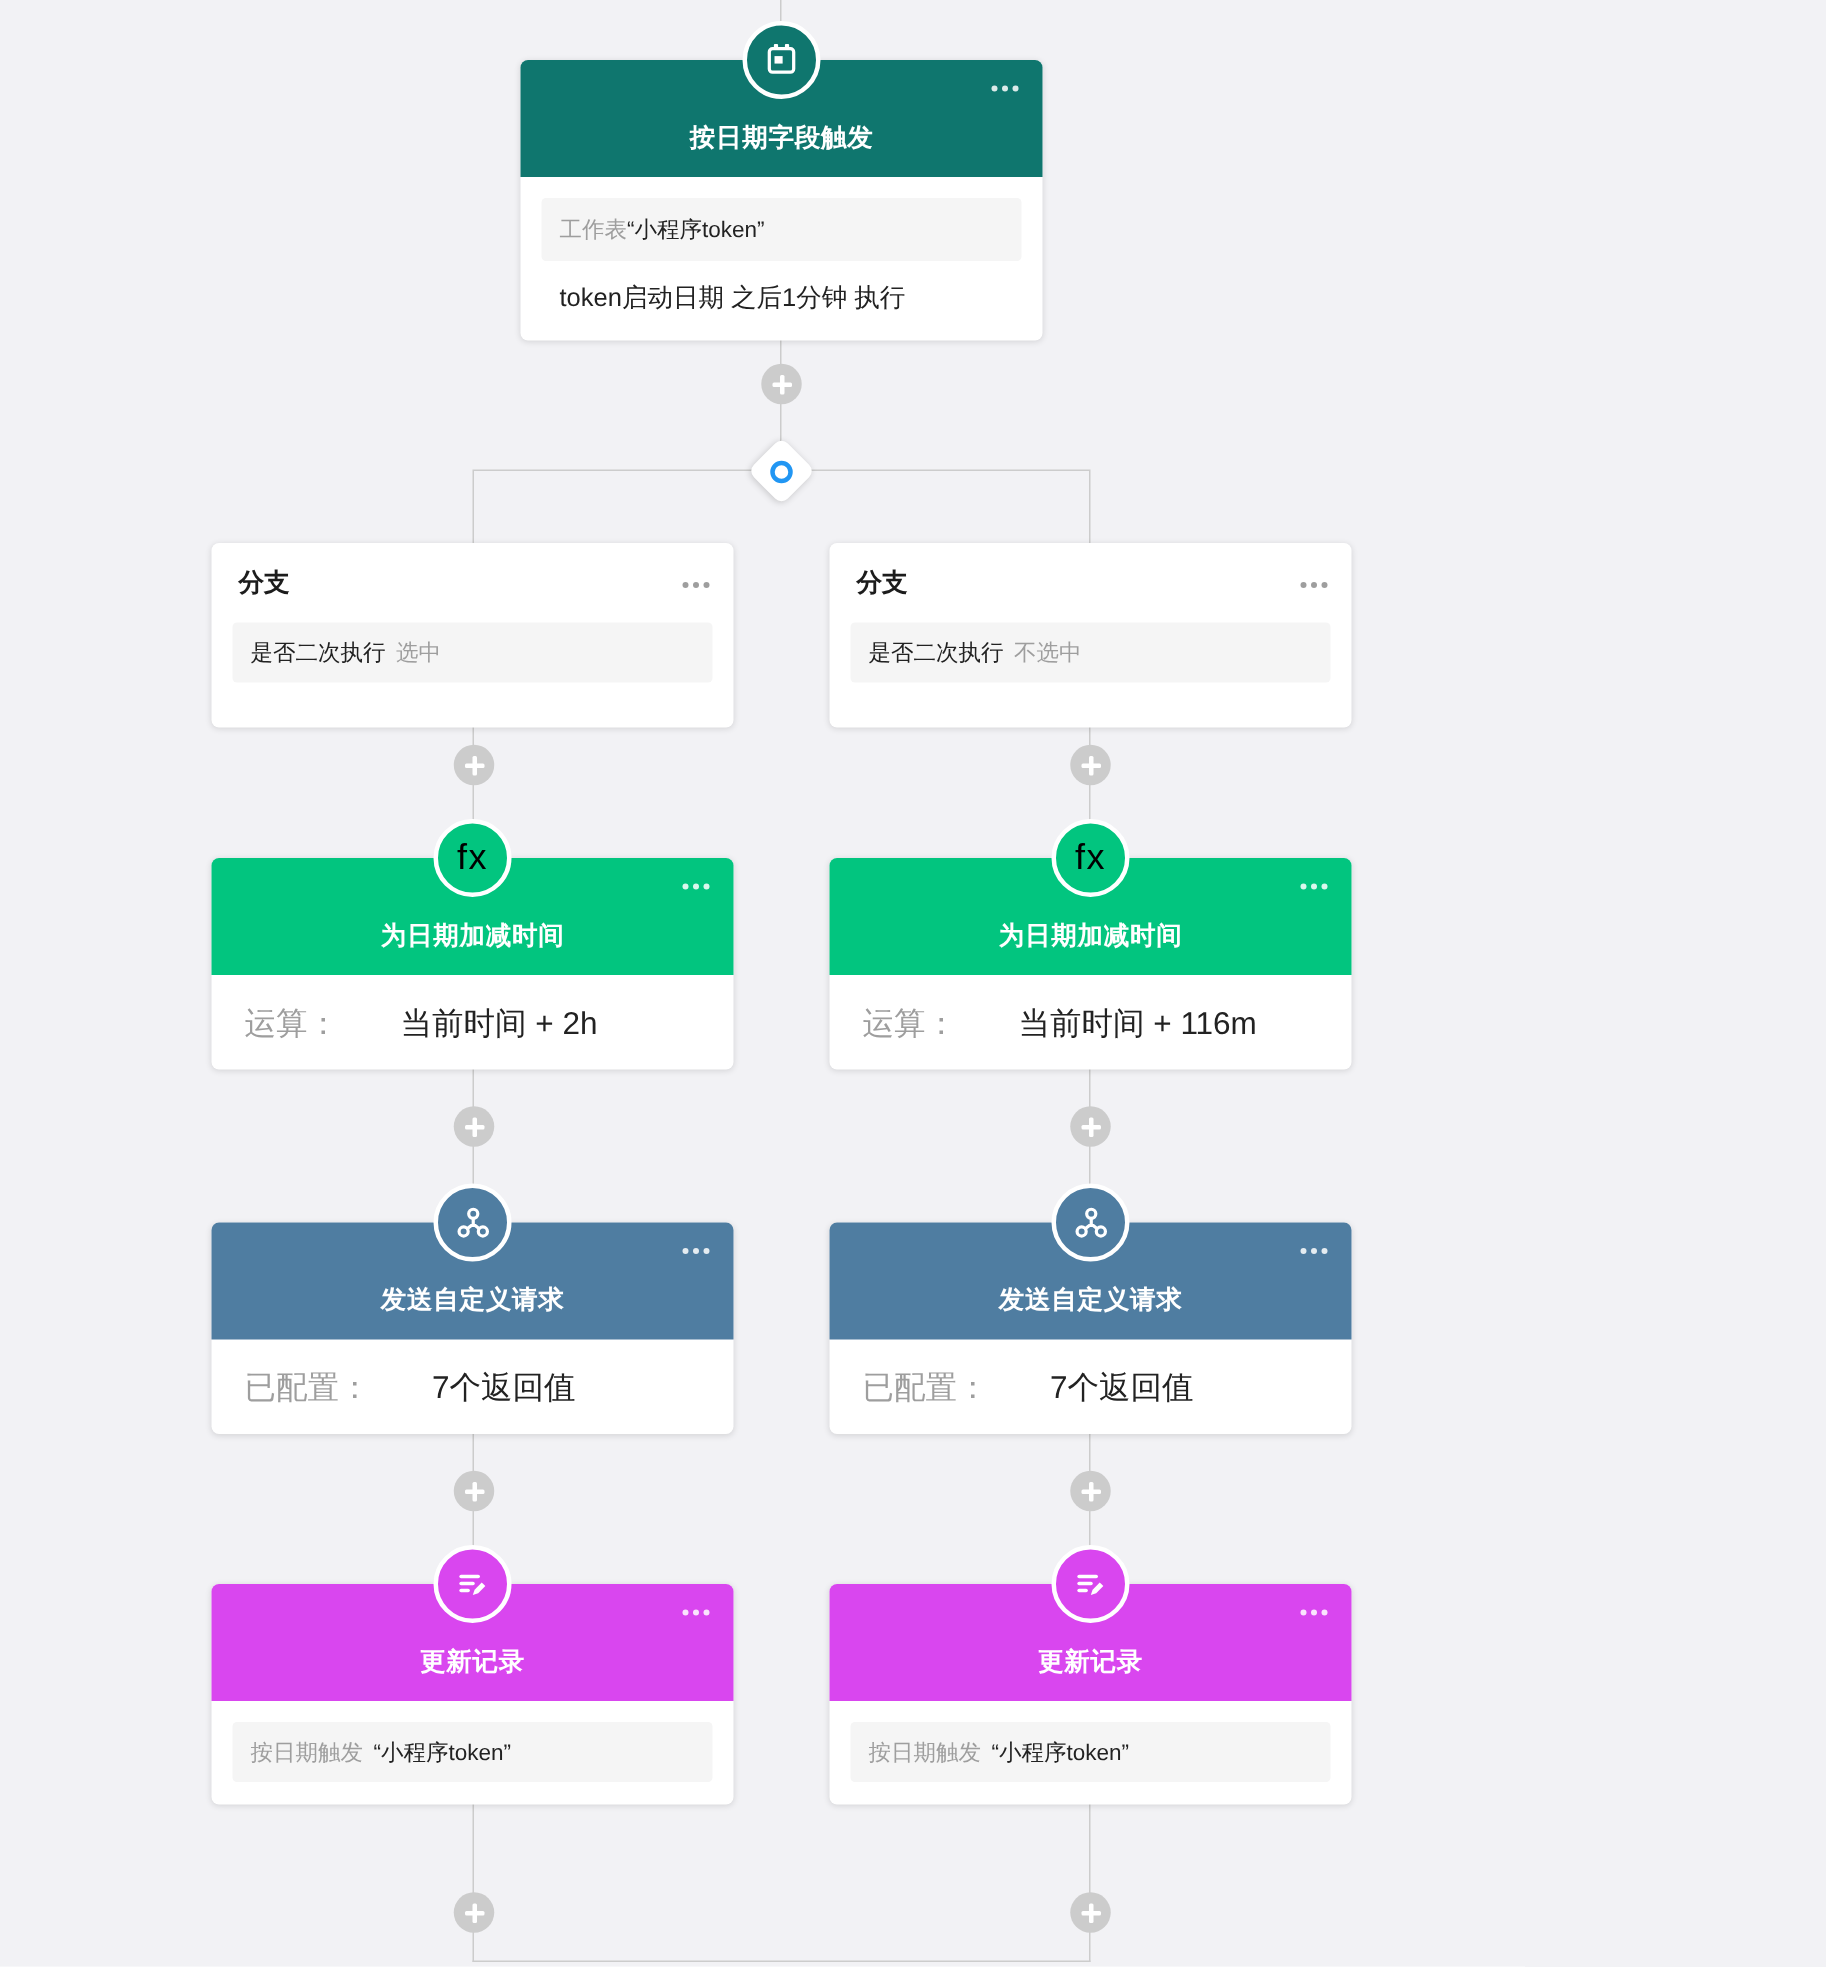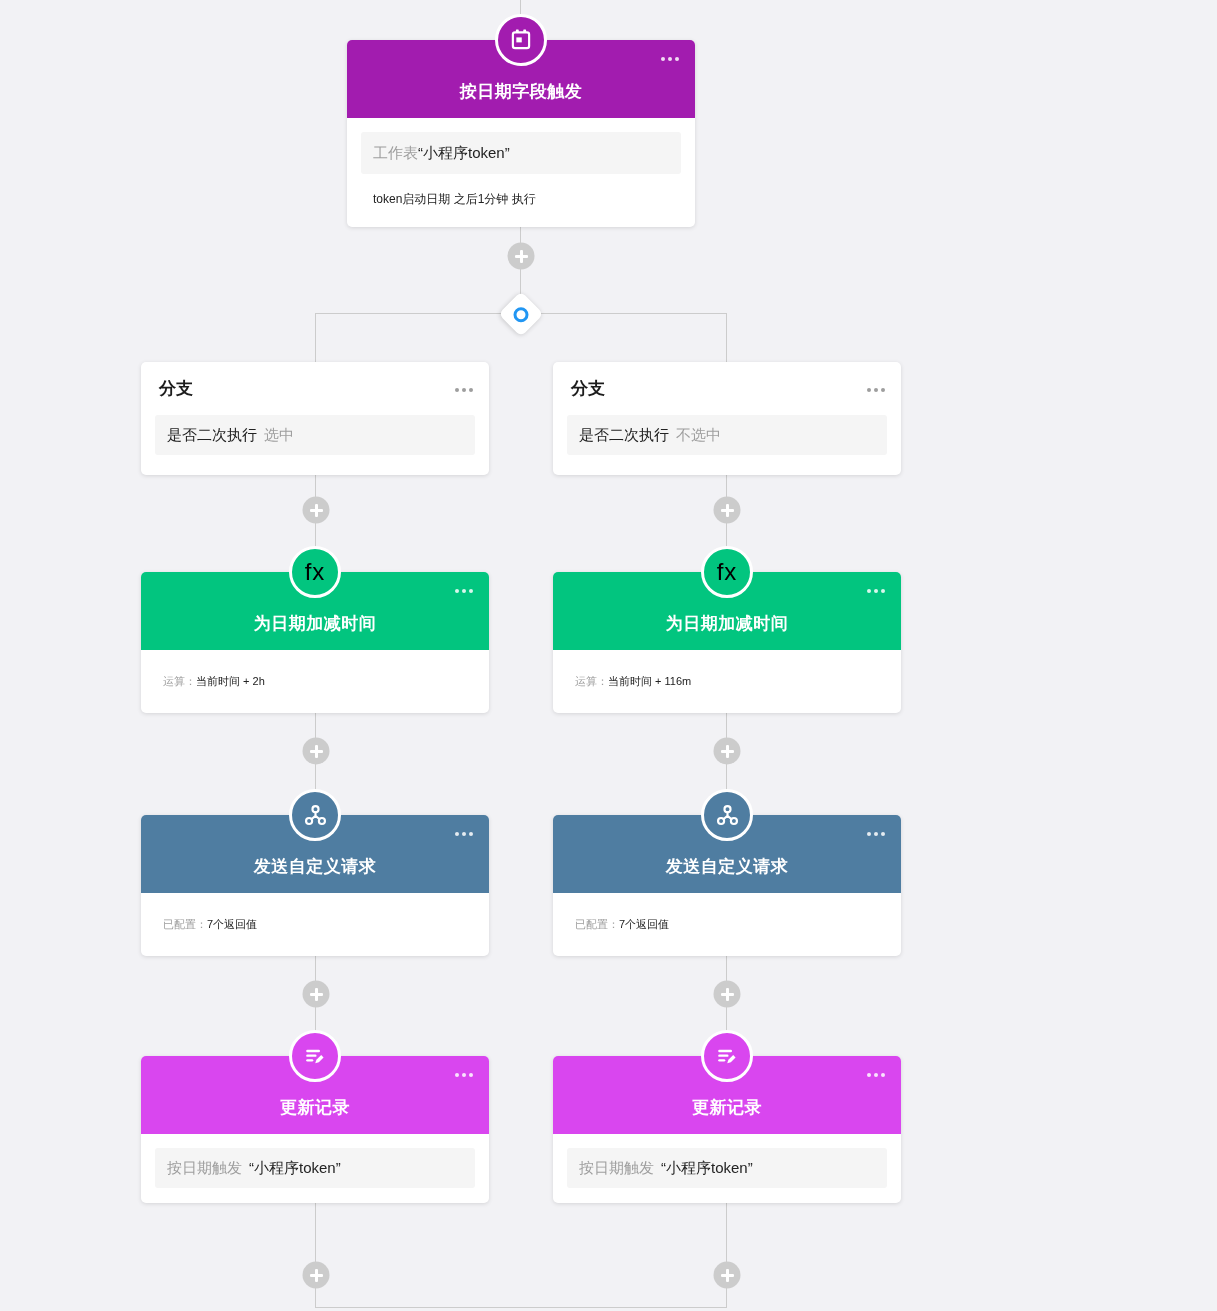--- a/index.html
+++ b/index.html
@@ -24,42 +24,42 @@
         border-radius:6px;transform:rotate(45deg);box-shadow:0 1px 5px rgba(0,0,0,.18);
         z-index:3;display:flex;align-items:center;justify-content:center;cursor:pointer;}
   .diamond-ring{width:9px;height:9px;border:3.5px solid #2196f3;border-radius:50%;background:#fff;}
 
   
   .card{position:absolute;width:348px;background:#ffffff;border-radius:5px;
         box-shadow:0 1px 4px rgba(0,0,0,.12);z-index:2;cursor:pointer;}
   .card-header{position:relative;height:78px;border-radius:5px 5px 0 0;
         display:flex;align-items:flex-end;justify-content:center;padding-bottom:15px;box-sizing:border-box;}
   .card-header .title{color:#ffffff;font-size:17px;font-weight:700;letter-spacing:.5px;}
-  .hdr-blue{background:#a21caf;}
+  .hdr-blue{background:#0f766e;}
   .hdr-green{background:#02c57f;}
   .hdr-slate{background:#4f7da1;}
   .hdr-orange{background:#d946ef;}
 
   .node-icon{position:absolute;left:50%;top:-26px;transform:translateX(-50%);
         width:46px;height:46px;border-radius:50%;border:3px solid #ffffff;
         display:flex;align-items:center;justify-content:center;box-sizing:content-box;}
   .fx-label{color:#000000;font-size:24px;line-height:1;letter-spacing:1px;}
 
   .menu-dots{position:absolute;top:15px;right:14px;display:flex;gap:3px;cursor:pointer;padding:2px;}
   .menu-dots i{width:4px;height:4px;border-radius:50%;background:rgba(255,255,255,.85);}
   .branch-card .menu-dots{top:24px;}
   .branch-card .menu-dots i{background:#9e9e9e;}
 
   .card-body{padding:14px 14px 15px;}
   .gray-box{background:#f5f5f5;border-radius:3px;height:42px;display:flex;align-items:center;
         padding:0 12px;font-size:15px;white-space:nowrap;overflow:hidden;}
-  .plain-line{padding:0 12px;margin-top:12px;font-size:12px;line-height:26px;color:#222;white-space:nowrap;}
-  .single-line-body{height:63px;display:flex;align-items:center;padding:0 22px;font-size:11px;white-space:nowrap;}
-
-  .branch-card .card-body{padding:14px 14px 20px;}
+  .plain-line{padding:0 12px;margin-top:12px;font-size:17px;line-height:26px;color:#222;white-space:nowrap;}
+  .single-line-body{height:63px;display:flex;align-items:center;padding:0 22px;font-size:21px;white-space:nowrap;gap:41px;}
+
+  .branch-card .card-body{padding:14px 14px 30px;}
   .branch-title{font-size:17px;font-weight:700;color:#1c1c1c;padding-left:4px;line-height:26px;}
   .branch-card .gray-box{margin-top:13px;height:40px;align-items:center;}
 
   .update-box{height:40px;}
   .update-line{margin-top:10px;padding:0 10px;}
 
   .t-gray{color:#9e9e9e;}
   .t-dark{color:#222222;}
   .gap{margin-left:7px;}
 </style>

